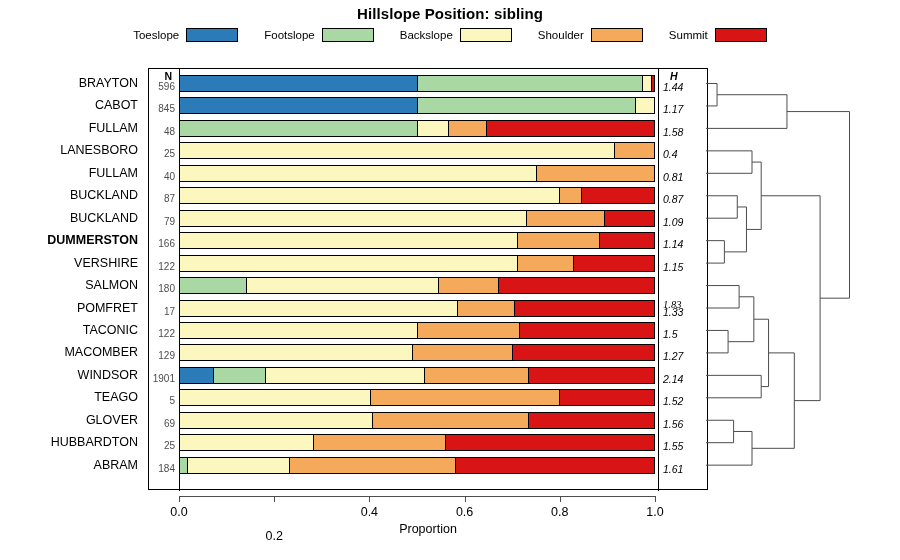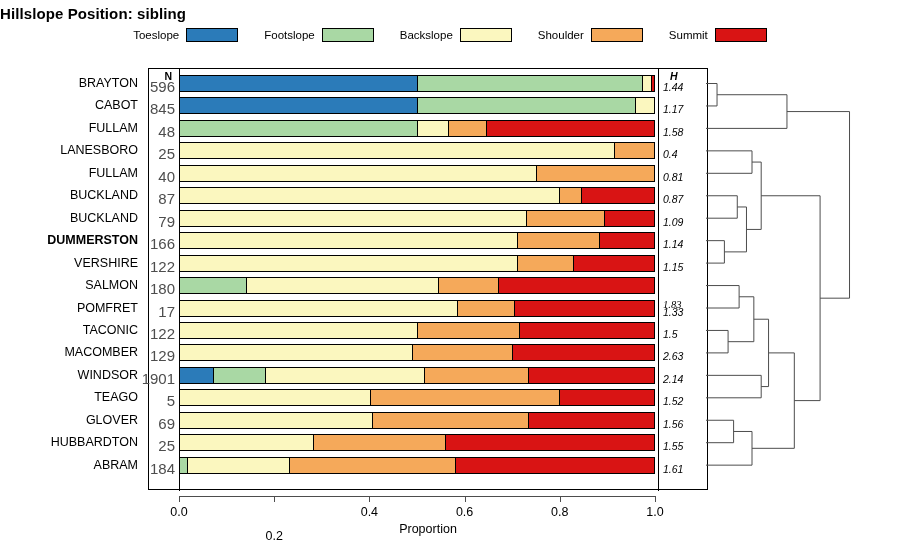--- a/index.html
+++ b/index.html
@@ -1,21 +1,21 @@
 <!DOCTYPE html>
 <html><head>
 <meta charset="utf-8">
 <style>
   html,body{margin:0;padding:0;background:#ffffff;}
   body{width:900px;height:560px;overflow:hidden;
        font-family:"Liberation Sans", sans-serif;color:#000;}
   #root{position:relative;width:900px;height:560px;}
 
   
-  #title{position:absolute;top:5px;left:0;width:900px;text-align:left;
+  #title{position:absolute;top:5px;left:0;width:900px;text-align:center;
          font-size:15px;font-weight:bold;letter-spacing:.1px;}
 
   
   #legend{position:absolute;top:25px;left:0;width:900px;height:20px;
           display:flex;justify-content:center;align-items:center;gap:0px;}
   .lg-item{display:flex;align-items:center;gap:7px;margin:0 13px;}
   .lg-label{font-size:11.5px;}
   .lg-swatch{width:52px;height:14px;border:1.2px solid #000;box-sizing:border-box;}
 
   
@@ -23,21 +23,21 @@
            border:1px solid #000;box-sizing:border-box;background:#fff;}
 
   
   #ylabels{position:absolute;left:0px;top:68px;width:146px;height:422px;}
   .ylab{position:absolute;right:8px;font-size:12.5px;white-space:nowrap;
         text-align:left;line-height:14px;}
   .ylab.bold{font-weight:bold;}
 
   
   #ncol{position:absolute;left:148px;top:68px;width:30px;height:422px;}
-  .nval{position:absolute;right:3px;font-size:15px;color:#4d4d4d;
+  .nval{position:absolute;right:3px;font-size:10px;color:#4d4d4d;
         line-height:12px;white-space:nowrap;}
   #nhdr{position:absolute;right:6px;top:2px;font-size:10.5px;font-weight:bold;}
 
   
   #hcol{position:absolute;left:658px;top:68px;width:50px;height:422px;}
   .hval{position:absolute;left:5px;font-size:10.5px;font-style:italic;
         line-height:12px;white-space:nowrap;}
   #hhdr{position:absolute;left:12px;top:2px;font-size:10.5px;font-weight:bold;
         font-style:italic;}
 
@@ -149,21 +149,21 @@
       <div class="hval" style="top: 57.9px;">1.58</div>
       <div class="hval" style="top: 80.35px;">0.4</div>
       <div class="hval" style="top: 102.8px;">0.81</div>
       <div class="hval" style="top: 125.25px;">0.87</div>
       <div class="hval" style="top: 147.7px;">1.09</div>
       <div class="hval" style="top: 170.15px;">1.14</div>
       <div class="hval" style="top: 192.6px;">1.15</div>
       <div class="hval" style="top: 231px; font-family: Liberation Serif, serif;">1.83</div>
       <div class="hval" style="top: 237.5px;">1.33</div>
       <div class="hval" style="top: 259.95px;">1.5</div>
-      <div class="hval" style="top: 282.4px;">2.63</div>
+      <div class="hval" style="top: 282.4px;">1.27</div>
       <div class="hval" style="top: 304.85px;">2.14</div>
       <div class="hval" style="top: 327.3px;">1.52</div>
       <div class="hval" style="top: 349.75px;">1.56</div>
       <div class="hval" style="top: 372.2px;">1.55</div>
       <div class="hval" style="top: 394.65px;">1.61</div>
     </div>
 
   <div id="bars">
       <div class="barrow" style="top: 7px; height: 17px;">
         <div class="seg" style="flex: 0 0 50%; background: rgb(43, 123, 185);"></div>

